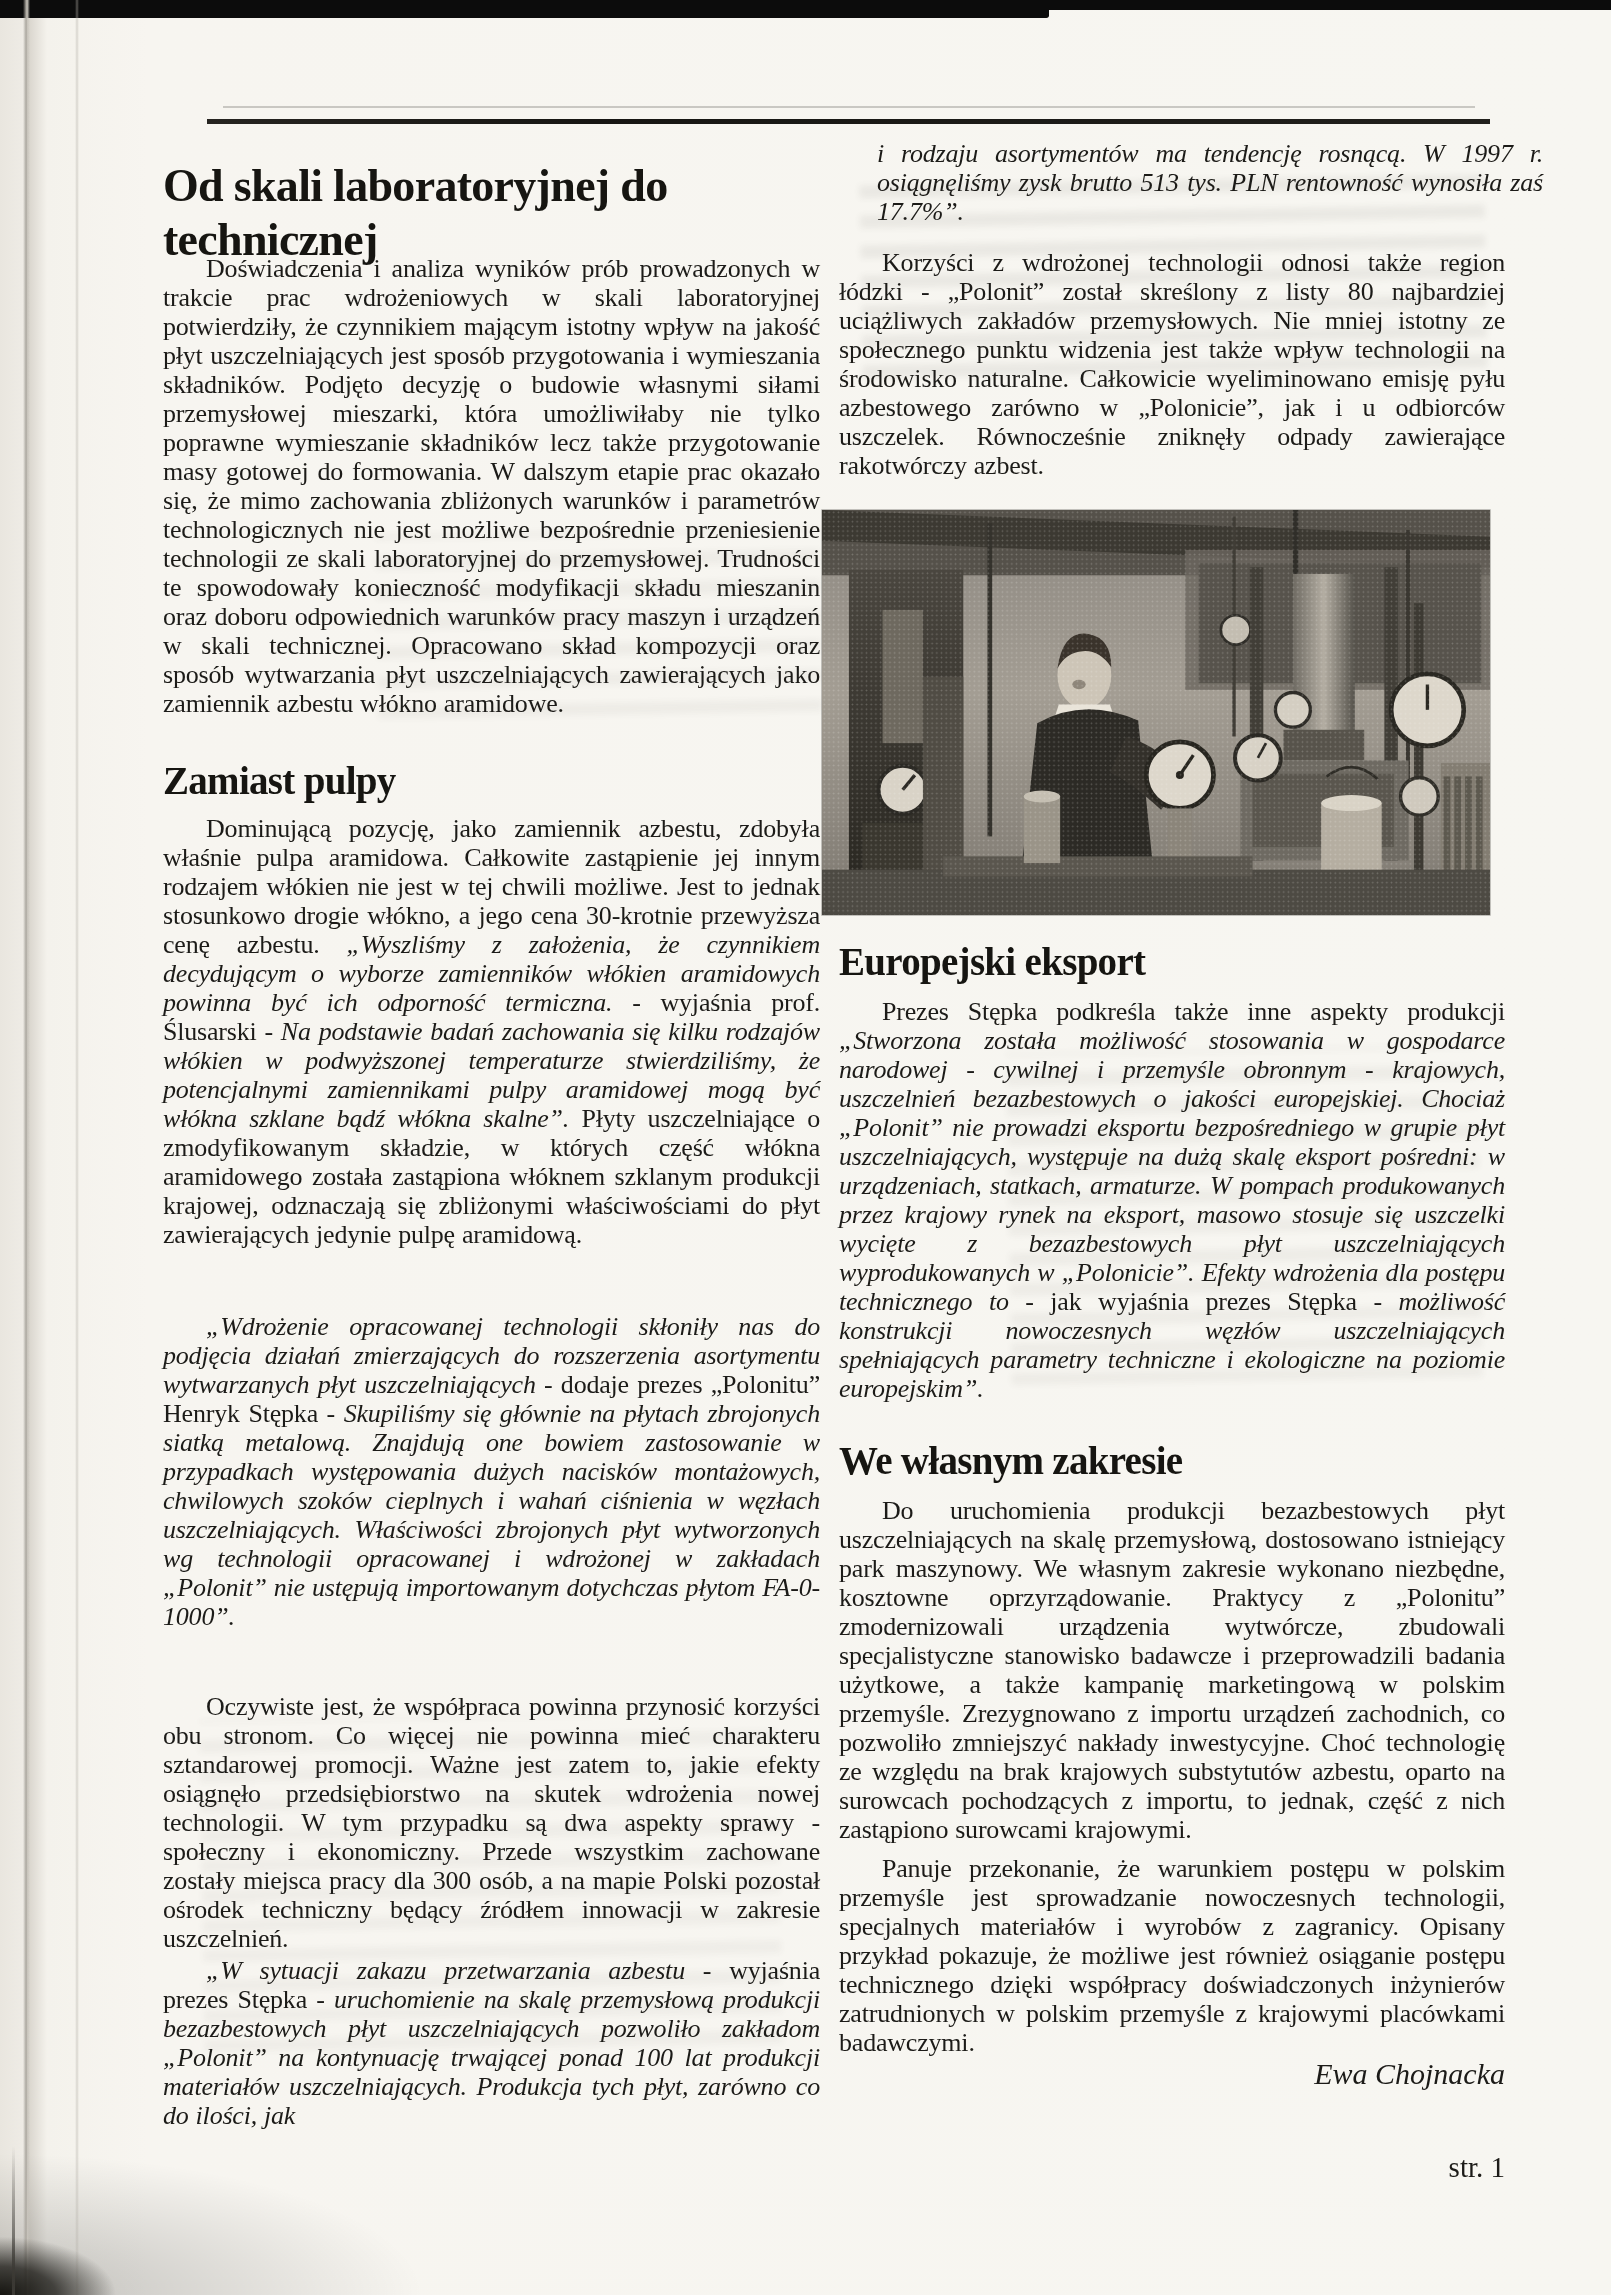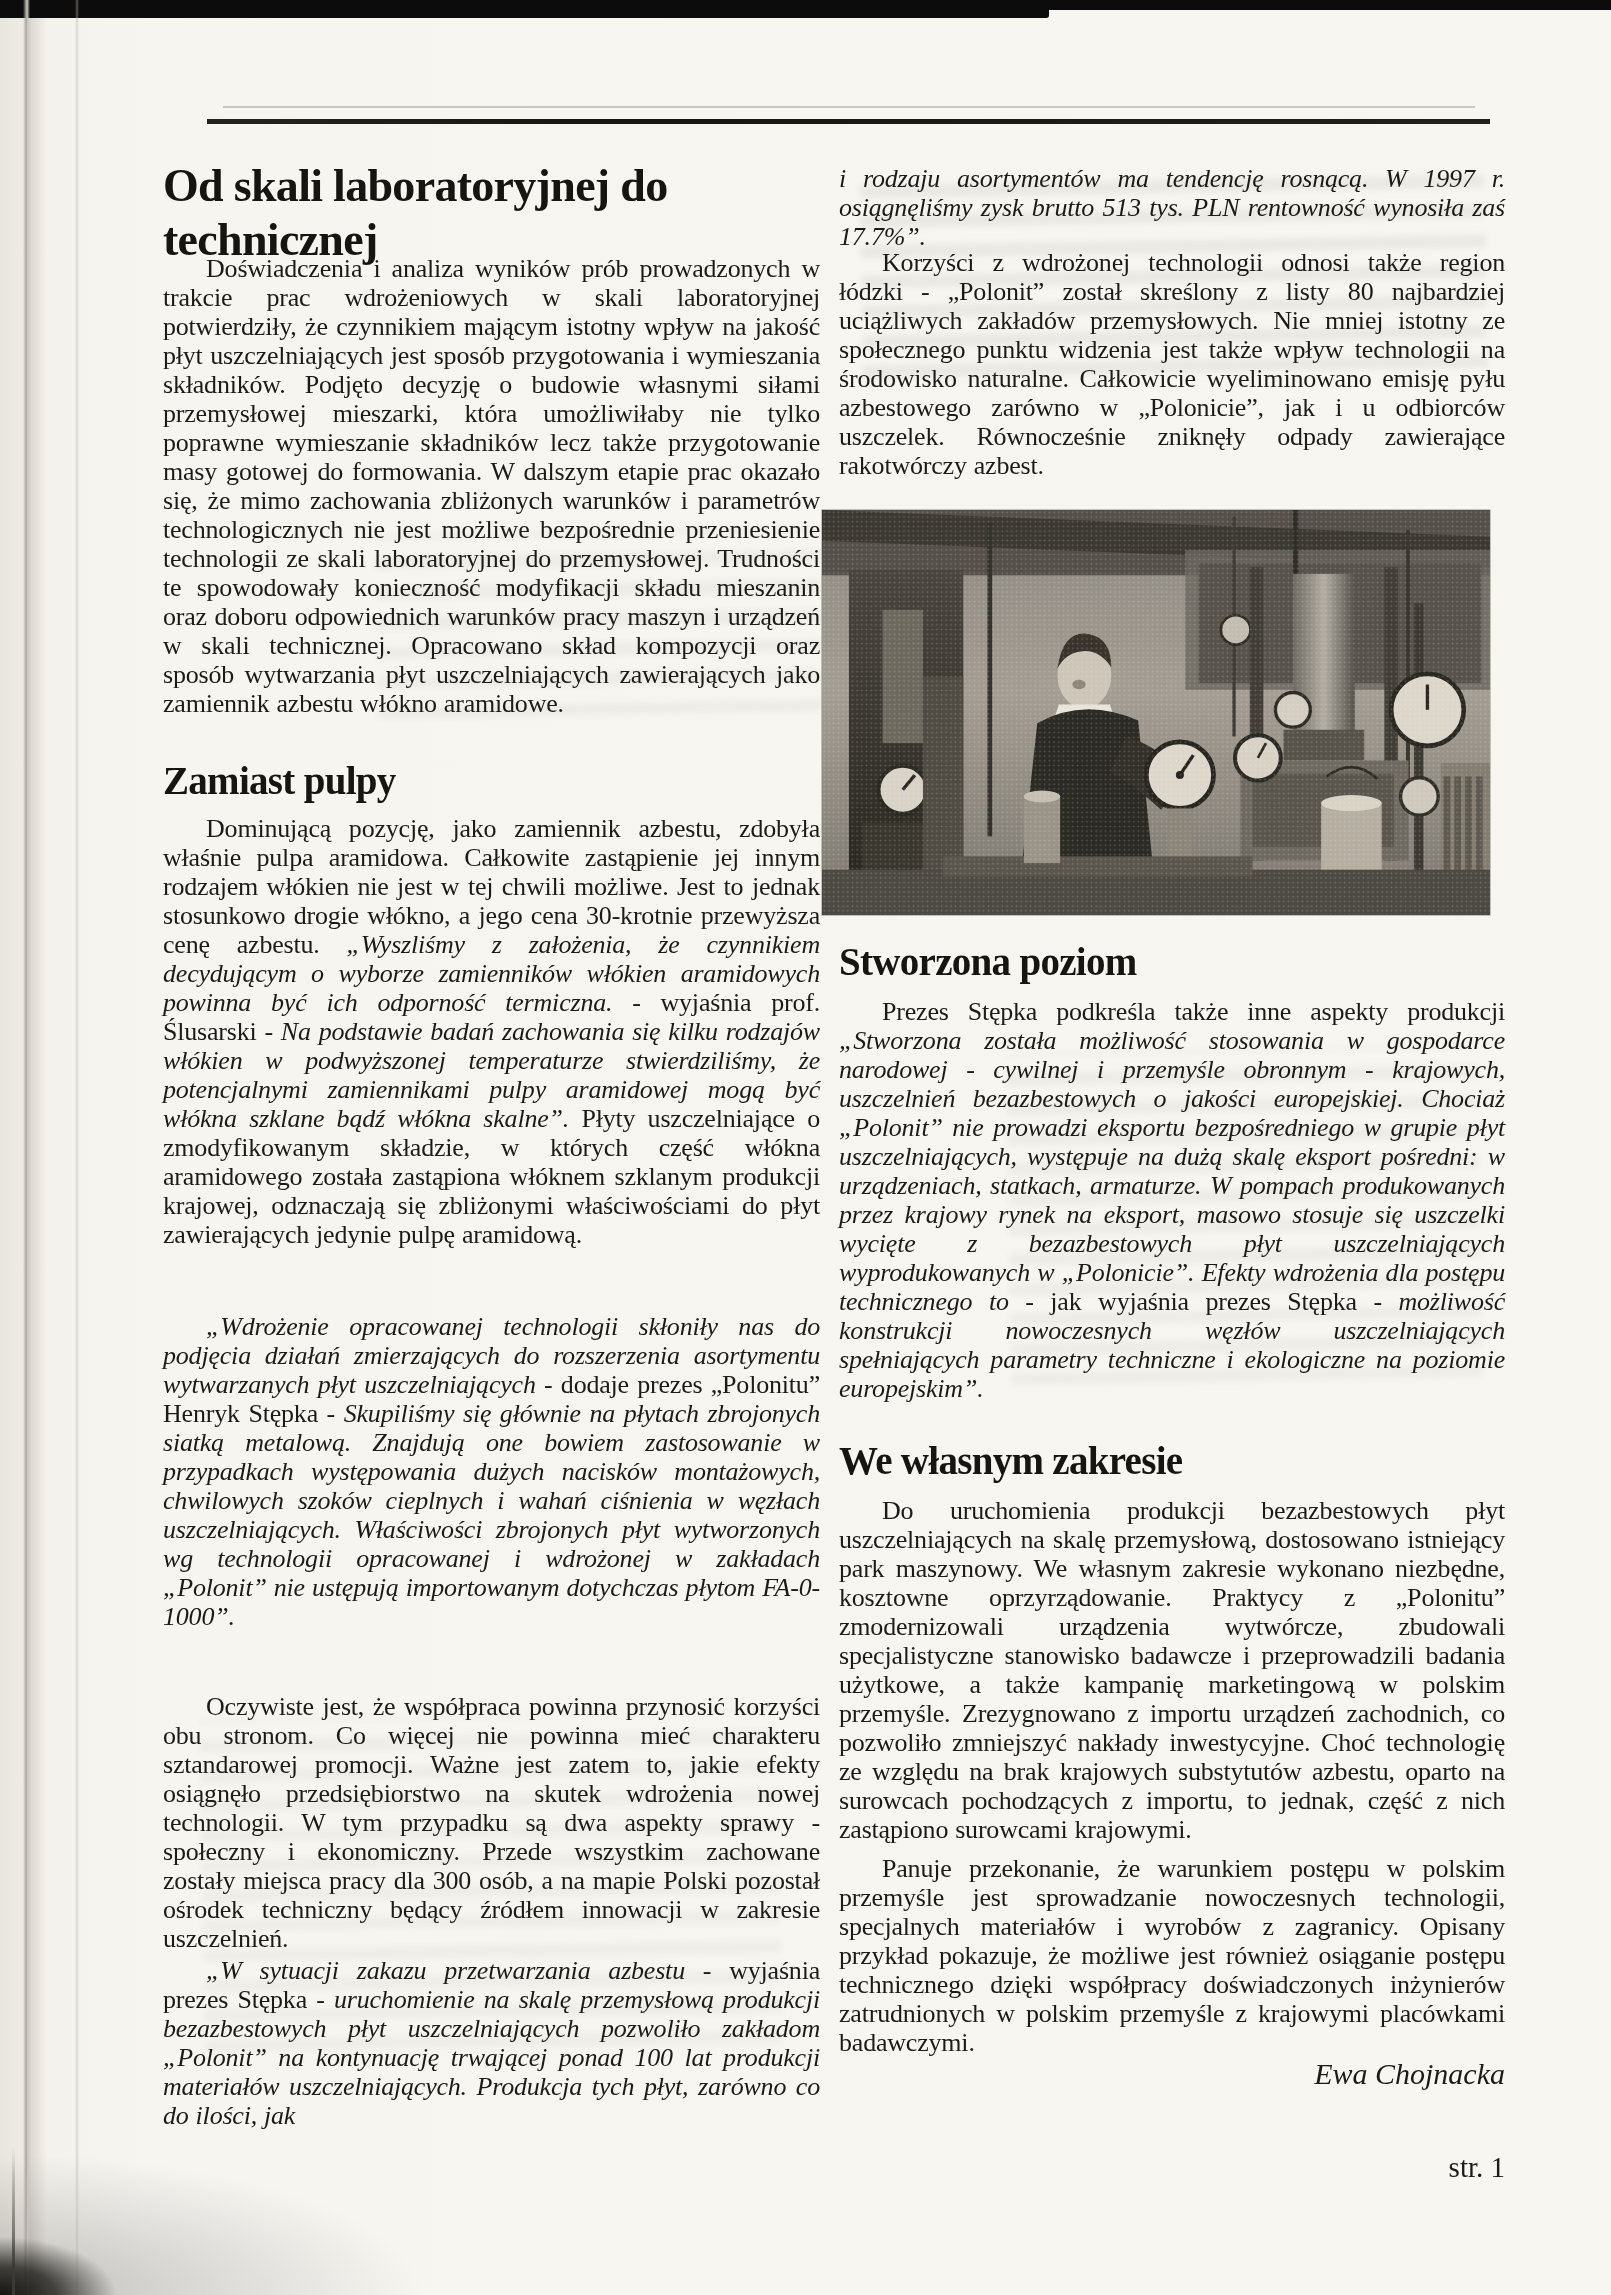--- a/index.html
+++ b/index.html
@@ -89,21 +89,21 @@
 
   <p class="body indent blk lcol" style="top:814px;"><span>Dominującą pozycję, jako zamiennik azbestu, zdobyła właśnie pulpa aramidowa. Całkowite zastąpienie jej innym rodzajem włókien nie jest w tej chwili możliwe. Jest to jednak stosunkowo drogie włókno, a jego cena 30-krotnie przewyższa cenę azbestu. </span><span class="it">„Wyszliśmy z założenia, że czynnikiem decydującym o wyborze zamienników włókien aramidowych powinna być ich odporność termiczna.</span><span> - wyjaśnia prof. Ślusarski - </span><span class="it">Na podstawie badań zachowania się kilku rodzajów włókien w podwyższonej temperaturze stwierdziliśmy, że potencjalnymi zamiennikami pulpy aramidowej mogą być włókna szklane bądź włókna skalne”.</span><span> Płyty uszczelniające o zmodyfikowanym składzie, w których część włókna aramidowego została zastąpiona włóknem szklanym produkcji krajowej, odznaczają się zbliżonymi właściwościami do płyt zawierających jedynie pulpę aramidową.</span></p>
 
   <p class="body indent blk lcol" style="top:1312px;"><span class="it">„Wdrożenie opracowanej technologii skłoniły nas do podjęcia działań zmierzających do rozszerzenia asortymentu wytwarzanych płyt uszczelniających - </span><span>dodaje prezes „Polonitu” Henryk Stępka - </span><span class="it">Skupiliśmy się głównie na płytach zbrojonych siatką metalową. Znajdują one bowiem zastosowanie w przypadkach występowania dużych nacisków montażowych, chwilowych szoków cieplnych i wahań ciśnienia w węzłach uszczelniających. Właściwości zbrojonych płyt wytworzonych wg technologii opracowanej i wdrożonej w zakładach „Polonit” nie ustępują importowanym dotychczas płytom FA-0-1000”.</span></p>
 
 
   <p class="body indent blk lcol" style="top:1692px;">Oczywiste jest, że współpraca powinna przynosić korzyści obu stronom. Co więcej nie powinna mieć charakteru sztandarowej promocji. Ważne jest zatem to, jakie efekty osiągnęło przedsiębiorstwo na skutek wdrożenia nowej technologii. W tym przypadku są dwa aspekty sprawy - społeczny i ekonomiczny. Przede wszystkim zachowane zostały miejsca pracy dla 300 osób, a na mapie Polski pozostał ośrodek techniczny będący źródłem innowacji w zakresie uszczelnień.</p>
 
   <p class="body indent blk lcol" style="top:1956px;"><span class="it">„W sytuacji zakazu przetwarzania azbestu</span><span> - wyjaśnia prezes Stępka - </span><span class="it">uruchomienie na skalę przemysłową produkcji bezazbestowych płyt uszczelniających pozwoliło zakładom „Polonit” na kontynuację trwającej ponad 100 lat produkcji materiałów uszczelniających. Produkcja tych płyt, zarówno co do ilości, jak</span></p>
 
-  <p class="body blk rcol" style="top:164px;"><span class="it">i rodzaju asortymentów ma tendencję rosnącą. W 1997 r. osiągnęliśmy zysk brutto 513 tys. PLN rentowność wynosiła zaś 17.7%”.</span></p>
+  <p class="body blk rcol" style="top:139px;margin-left:38px;"><span class="it">i rodzaju asortymentów ma tendencję rosnącą. W 1997 r. osiągnęliśmy zysk brutto 513 tys. PLN rentowność wynosiła zaś 17.7%”.</span></p>
 
   <p class="body indent blk rcol" style="top:248px;">Korzyści z wdrożonej technologii odnosi także region łódzki - „Polonit” został skreślony z listy 80 najbardziej uciążliwych zakładów przemysłowych. Nie mniej istotny ze społecznego punktu widzenia jest także wpływ technologii na środowisko naturalne. Całkowicie wyeliminowano emisję pyłu azbestowego zarówno w „Polonicie”, jak i u odbiorców uszczelek. Równocześnie zniknęły odpady zawierające rakotwórczy azbest.</p>
 
   <figure class="photo">
     <svg viewBox="0 0 993 608" preserveAspectRatio="none">
       <defs>
         <linearGradient id="gBg" x1="0" y1="0" x2="0" y2="1">
           <stop offset="0" stop-color="#8d8881"></stop>
             <stop offset=".45" stop-color="#a39d93"></stop>
             <stop offset="1" stop-color="#7c776f"></stop>
@@ -181,21 +181,21 @@
 
       <rect x="0" y="540" width="993" height="68" fill="#4d4a43"></rect>
       <rect x="180" y="520" width="460" height="30" fill="#5a564e"></rect>
       <rect x="300" y="430" width="54" height="100" fill="#9a9488"></rect>
       <ellipse cx="327" cy="430" rx="27" ry="9" fill="#c5bfb2"></ellipse>
     </svg>
     <div class="halftone"></div>
     <div class="vignette"></div>
   </figure>
 
-  <h2 class="blk rcol" style="top:940px;">Stworzona poziom</h2>
+  <h2 class="blk rcol" style="top:940px;">Europejski eksport</h2>
 
   <p class="body indent blk rcol" style="top:997px;"><span>Prezes Stępka podkreśla także inne aspekty produkcji </span><span class="it">„Stworzona została możliwość stosowania w gospodarce narodowej - cywilnej i przemyśle obronnym - krajowych, uszczelnień bezazbestowych o jakości europejskiej. Chociaż „Polonit” nie prowadzi eksportu bezpośredniego w grupie płyt uszczelniających, występuje na dużą skalę eksport pośredni: w urządzeniach, statkach, armaturze. W pompach produkowanych przez krajowy rynek na eksport, masowo stosuje się uszczelki wycięte z bezazbestowych płyt uszczelniających wyprodukowanych w „Polonicie”. Efekty wdrożenia dla postępu technicznego to</span><span> - jak wyjaśnia prezes Stępka - </span><span class="it">możliwość konstrukcji nowoczesnych węzłów uszczelniających spełniających parametry techniczne i ekologiczne na poziomie europejskim”.</span></p>
 
   <h2 class="blk rcol" style="top:1439px;">We własnym zakresie</h2>
 
   <p class="body indent blk rcol" style="top:1496px;">Do uruchomienia produkcji bezazbestowych płyt uszczelniających na skalę przemysłową, dostosowano istniejący park maszynowy. We własnym zakresie wykonano niezbędne, kosztowne oprzyrządowanie. Praktycy z „Polonitu” zmodernizowali urządzenia wytwórcze, zbudowali specjalistyczne stanowisko badawcze i przeprowadzili badania użytkowe, a także kampanię marketingową w polskim przemyśle. Zrezygnowano z importu urządzeń zachodnich, co pozwoliło zmniejszyć nakłady inwestycyjne. Choć technologię ze względu na brak krajowych substytutów azbestu, oparto na surowcach pochodzących z importu, to jednak, część z nich zastąpiono surowcami krajowymi.</p>
 
   <p class="body indent blk rcol" style="top:1854px;">Panuje przekonanie, że warunkiem postępu w polskim przemyśle jest sprowadzanie nowoczesnych technologii, specjalnych materiałów i wyrobów z zagranicy. Opisany przykład pokazuje, że możliwe jest również osiąganie postępu technicznego dzięki współpracy doświadczonych inżynierów zatrudnionych w polskim przemyśle z krajowymi placówkami badawczymi.</p>
 
   <div class="signature blk rcol" style="top:2057px;">Ewa Chojnacka</div>

